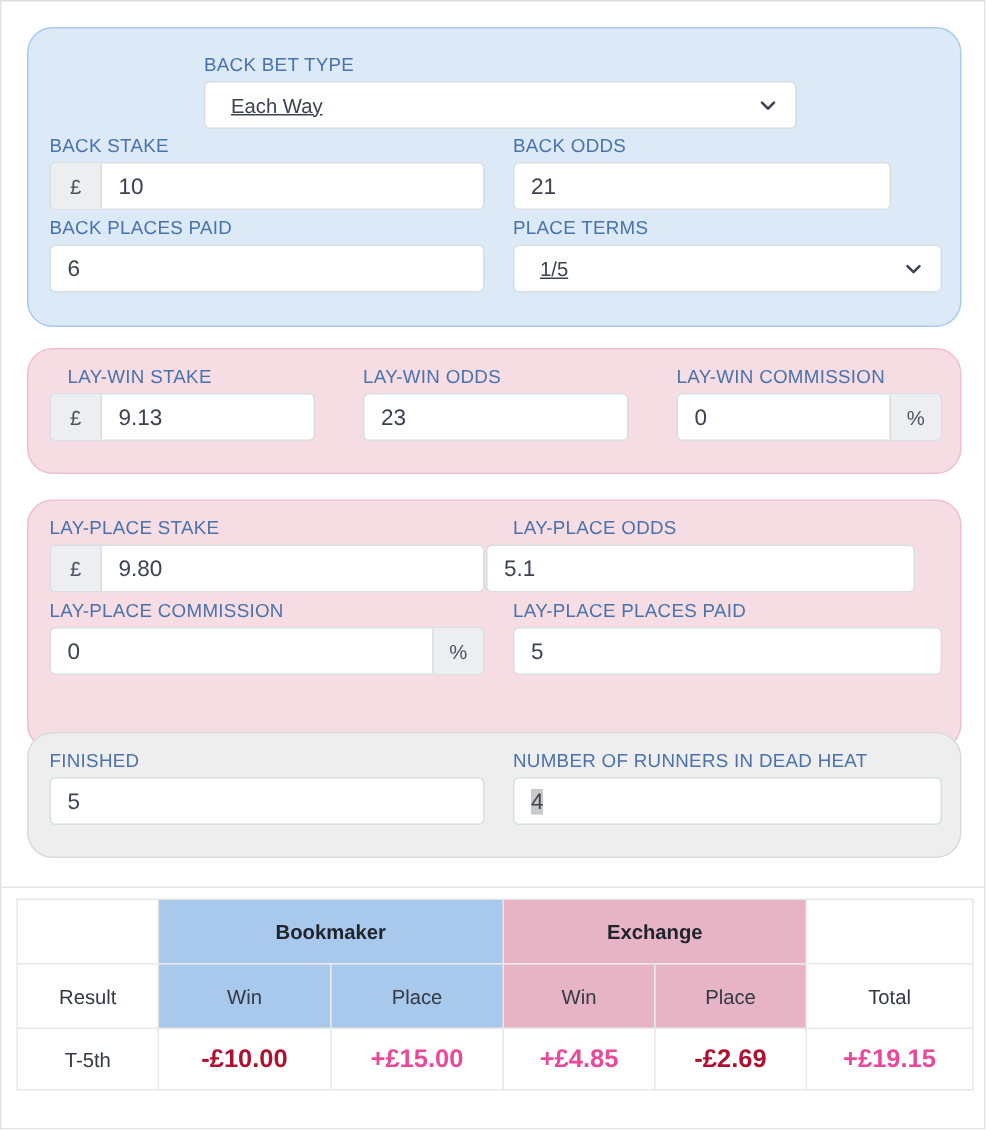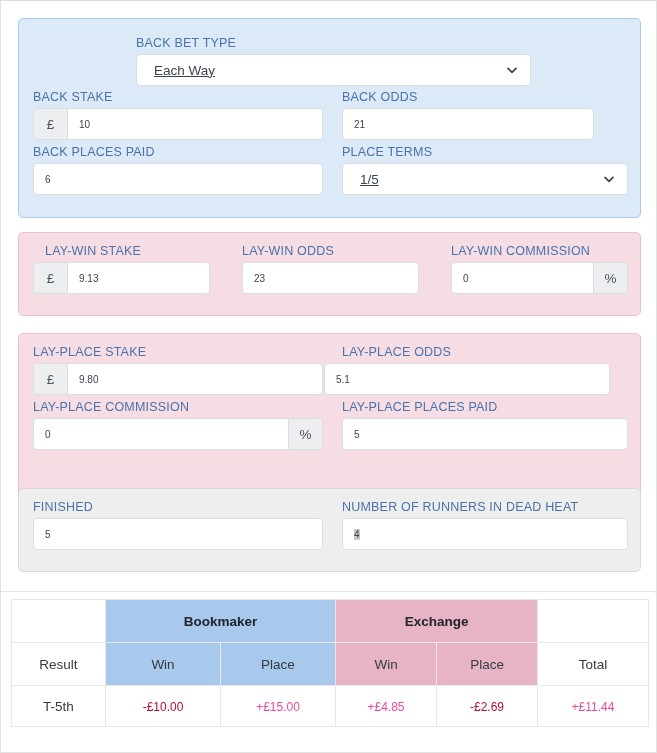--- a/index.html
+++ b/index.html
@@ -14,21 +14,21 @@
     height: 753px;
     background: #ffffff;
     overflow: hidden;
     box-sizing: border-box;
     border: 1px solid #e2e2e2;
     border-top: 1px solid #dddddd;
   }
 
   .panel {
     position: absolute;
-    border-radius: 5px;
+    border-radius: 17px;
     box-sizing: border-box;
   }
   .panel.back {
     background: #dce9f7;
     border: 1px solid #a9cbec;
   }
   .panel.lay {
     background: #f6dde4;
     border: 1px solid #eec0cd;
   }
@@ -69,21 +69,21 @@
   }
   .inputbox .addon.suffix {
     border-right: none;
     border-left: 1px solid #d9dee3;
   }
   .inputbox .val {
     flex: 1 1 auto;
     display: flex;
     align-items: center;
     padding-left: 11px;
-    font-size: 10px;
+    font-size: 15px;
     color: #3c4350;
     background: transparent;
     border: none;
     outline: none;
     font-family: "Liberation Sans", sans-serif;
     white-space: nowrap;
     overflow: hidden;
   }
   .inputbox .val.selected-txt span.sel {
     background: #c9c9c9;
@@ -133,21 +133,21 @@
     font-size: 13.5px;
     color: #333a44;
     padding: 0;
   }
   #results tr.grouprow td { height: 42px; font-weight: bold; font-size: 13.5px; color: #20252c; }
   #results tr.headrow td { height: 42px; }
   #results tr.datarow td { height: 40px; }
   td.bk { background: #a8c8ec; }
   td.ex { background: #e7b4c6; }
   td.plain { background: #ffffff; }
-  .money { font-weight: normal; font-size: 12px; }
+  .money { font-weight: bold; font-size: 17px; }
   .pos { color: #ec4899; }
   .neg { color: #b01030; }
 </style>
 </head>
 <body>
 
 <div id="page">
 
   <div class="panel back" style="left:17px; top:17px; width:623px; height:200px;">
 
@@ -269,18 +269,18 @@
         <td class="ex">Win</td>
         <td class="ex">Place</td>
         <td class="plain">Total</td>
       </tr>
       <tr class="datarow">
         <td class="plain">T-5th</td>
         <td class="plain"><span class="money neg">-£10.00</span></td>
         <td class="plain"><span class="money pos">+£15.00</span></td>
         <td class="plain"><span class="money pos">+£4.85</span></td>
         <td class="plain"><span class="money neg">-£2.69</span></td>
-        <td class="plain"><span class="money pos">+£11.44</span></td>
+        <td class="plain"><span class="money pos">+£19.15</span></td>
       </tr>
     </tbody>
   </table>
 
 </div>
 
 </body></html>

